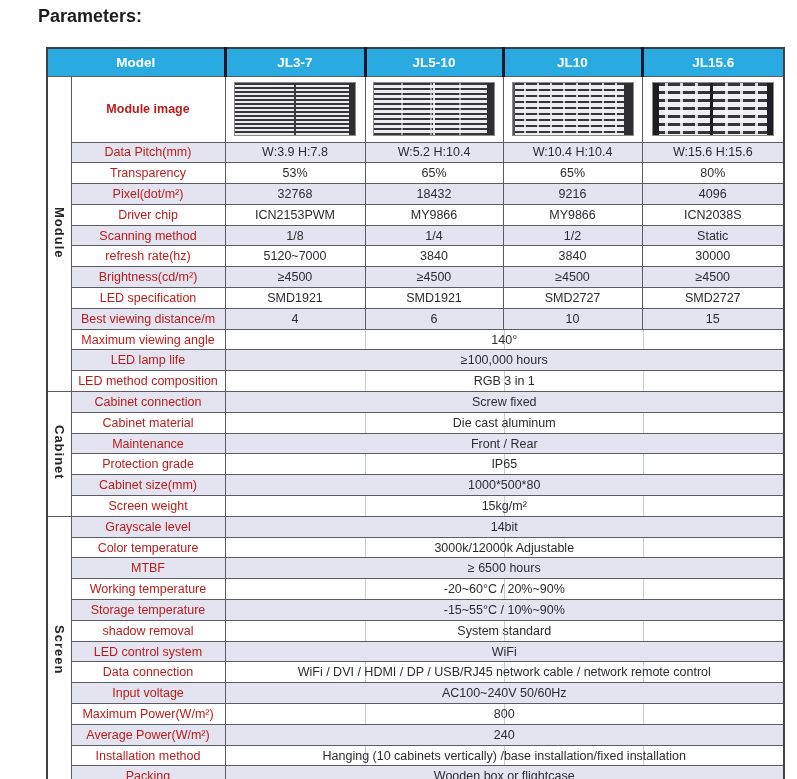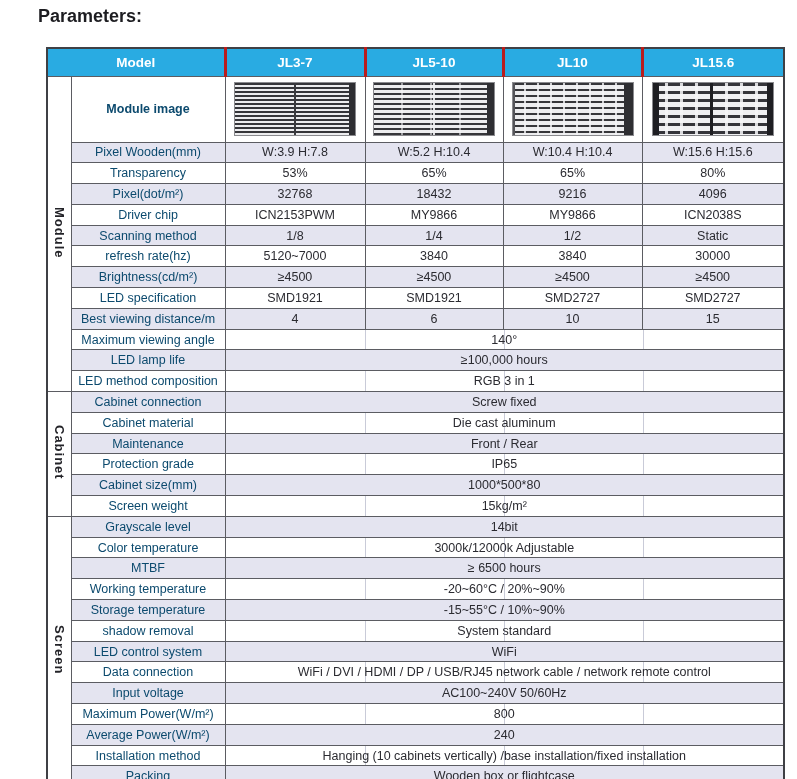--- a/index.html
+++ b/index.html
@@ -29,40 +29,40 @@
     overflow:hidden;
     white-space:nowrap;
   }
   thead tr{height:28px;}
   thead th{
     background:#29abe2;
     color:#ffffff;
     font-size:13.5px;
     font-weight:bold;
     border:none;
-    border-left:3px solid #b91c1c;
+    border-left:3px solid #0f172a;
     padding:0;
   }
   thead th:first-child{border-left:none;}
   tr.img-row{height:66px;}
   tr.data-row{height:20.8px;}
   tr.alt td:not(.group-cell){background:#e4e4f0;}
   td.group-cell{
     background:#ffffff;
     width:24px;
     padding:0;
   }
   .vtext{
     writing-mode:vertical-rl;
     font-weight:bold;
     font-size:13px;
     letter-spacing:1px;
     color:#232328;
   }
-  td.label-cell{color:#0c4a6e;}
+  td.label-cell{color:#b91c1c;}
   td.module-image-label{font-weight:bold;font-size:13px;}
   td.merged{
     background-repeat:no-repeat;
     background-image:
       linear-gradient(#c9cbd8,#c9cbd8),
       linear-gradient(#c9cbd8,#c9cbd8),
       linear-gradient(#c9cbd8,#c9cbd8);
     background-size:1px 100%,1px 100%,1px 100%;
     background-position:25% 0,50% 0,75% 0;
   }
@@ -136,21 +136,21 @@
             <div class="module-img img-1"></div>
           </td>
           <td>
             <div class="module-img img-2"></div>
           </td>
           <td>
             <div class="module-img img-3"></div>
           </td>
         </tr>
         <tr class="data-row alt">
-          <td class="label-cell">Pixel Wooden(mm)</td>
+          <td class="label-cell">Data Pitch(mm)</td>
           <td>W:3.9 H:7.8</td>
           <td>W:5.2 H:10.4</td>
           <td>W:10.4 H:10.4</td>
           <td>W:15.6 H:15.6</td>
         </tr>
         <tr class="data-row">
           <td class="label-cell">Transparency</td>
           <td>53%</td>
           <td>65%</td>
           <td>65%</td>

